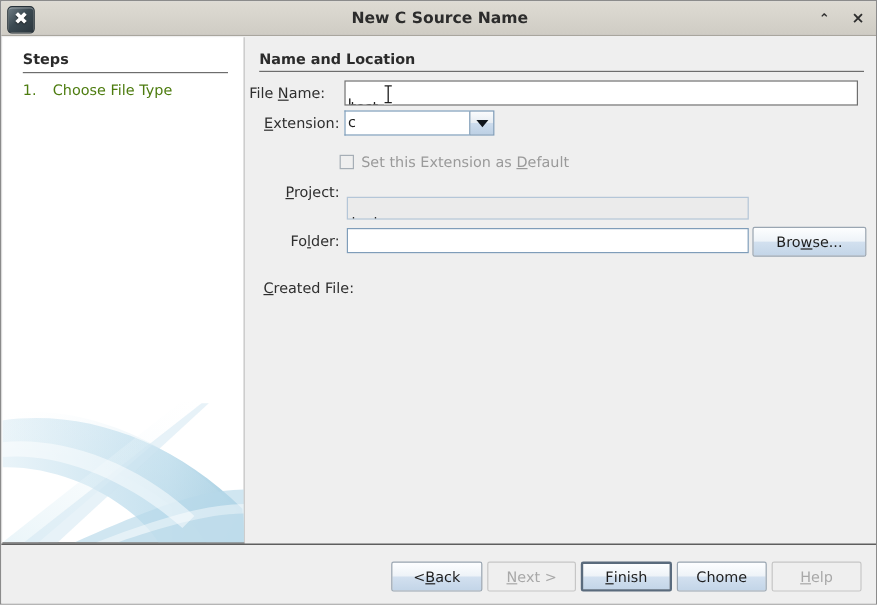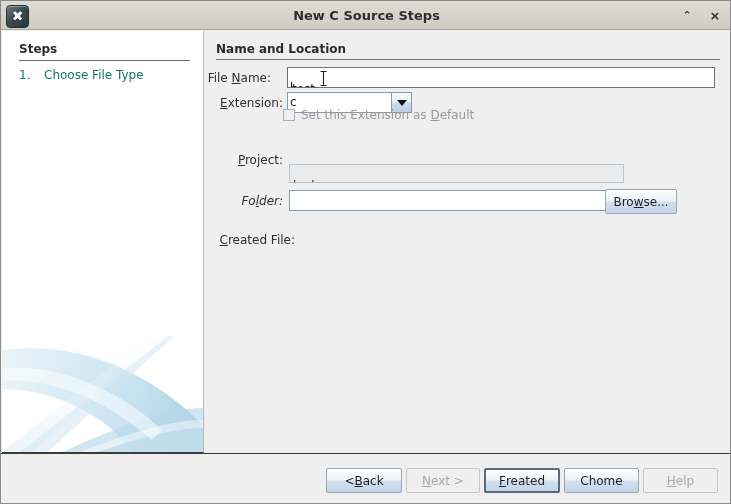--- a/index.html
+++ b/index.html
@@ -113,21 +113,21 @@
     position: absolute;
     left: 17px; top: 29px;
     width: 171px;
     height: 1px;
     background: #6d6d6d;
   }
   .step-row {
     position: absolute;
     left: 17px;
     font-size: 12px;
-    color: #0f766e;
+    color: #4d7c0f;
     white-space: nowrap;
   }
   .step-row .num {
     display: inline-block;
     width: 25px;
   }
   .step-row.current {
     font-weight: bold;
     color: #1e1e1e;
   }
@@ -301,21 +301,21 @@
 </style>
 </head>
 <body>
 
 <div class="window">
 
   <div class="titlebar">
     <div class="app-icon">
       <div class="x-glyph">✖</div>
     </div>
-    <div class="title-text">New C Source Steps</div>
+    <div class="title-text">New C Source Name</div>
     <div class="win-btns">
       <div class="win-btn shade">⌃</div>
       <div class="win-btn">×</div>
     </div>
   </div>
 
   <div class="content">
 
     <div class="sidebar">
       <div class="steps-title">Steps</div>
@@ -366,31 +366,31 @@
       </svg>
 
       <div class="field-label" style="left:12px; top:66px; width:67px;"><span class="mn">E</span><span>xtension:</span></div>
       <div class="combo" style="left:83px; top:62px; width:125px; height:21px;">
         <div class="combo-edit">c</div>
         <div class="combo-arrow">
             <span class="arrow-down"></span>
           </div>
       </div>
 
-      <div class="chk-row" style="left:79px; top:78px;">
+      <div class="chk-row" style="left:79px; top:98px;">
         <span class="chk-box"></span>
         <span class="chk-label"><span>Set this Extension as </span><span class="mn">D</span><span>efault</span></span>
       </div>
 
       <div class="field-label" style="left:12px; top:123px; width:67px;"><span class="mn">P</span><span>roject:</span></div>
       <div class="txt readonly" style="left:85px; top:134px; width:335px; height:19px; line-height:17px;"><span>test</span></div>
 
-      <div class="field-label" style="left:12px; top:164px; width:67px;font-style:italic;"><span>Fo</span><span class="mn">l</span><span>der:</span></div>
+      <div class="field-label" style="left:12px; top:164px; width:67px;"><span>Fo</span><span class="mn">l</span><span>der:</span></div>
       <div class="txt" style="left:85px; top:160px; width:335px; height:21px; line-height:19px;"></div>
-      <div class="btn" style="left:401px; top:159px; width:72px;">
+      <div class="btn" style="left:423px; top:159px; width:95px;">
           <span>Bro</span>
           <span class="mn">w</span>
           <span>se...</span>
         </div>
 
       <div class="field-label" style="left:12px; top:203px; width:79px;"><span class="mn">C</span><span>reated File:</span></div>
     </div>
   </div>
 
   <div class="btn-bar">
@@ -400,21 +400,21 @@
         <span>ack</span>
       </div>
     <div class="btn disabled" style="left:405px; top:14px; width:74px;">
         <span></span>
         <span class="mn">N</span>
         <span>ext &gt;</span>
       </div>
     <div class="btn default" style="left:483px; top:14px; width:76px;">
         <span></span>
         <span class="mn">F</span>
-        <span>reated</span>
+        <span>inish</span>
       </div>
     <div class="btn" style="left:563px; top:14px; width:75px;">
         <span></span>
         <span>C</span>
         <span>home</span>
       </div>
     <div class="btn disabled" style="left:642px; top:14px; width:75px;">
         <span></span>
         <span class="mn">H</span>
         <span>elp</span>

